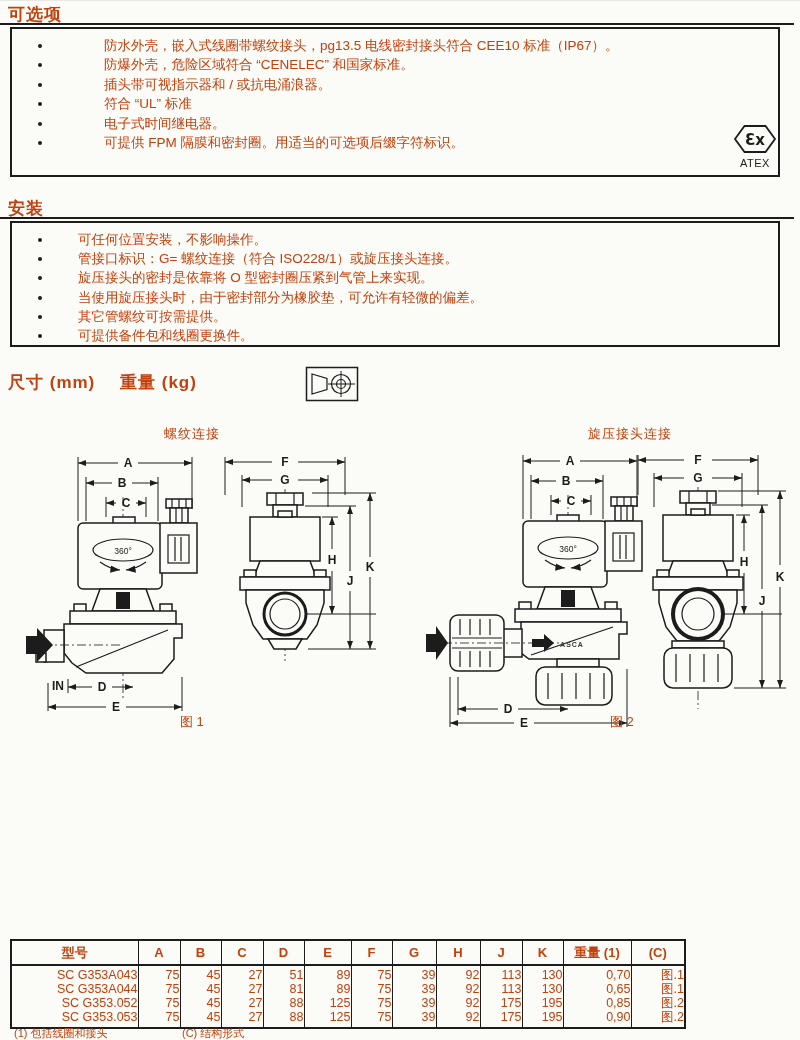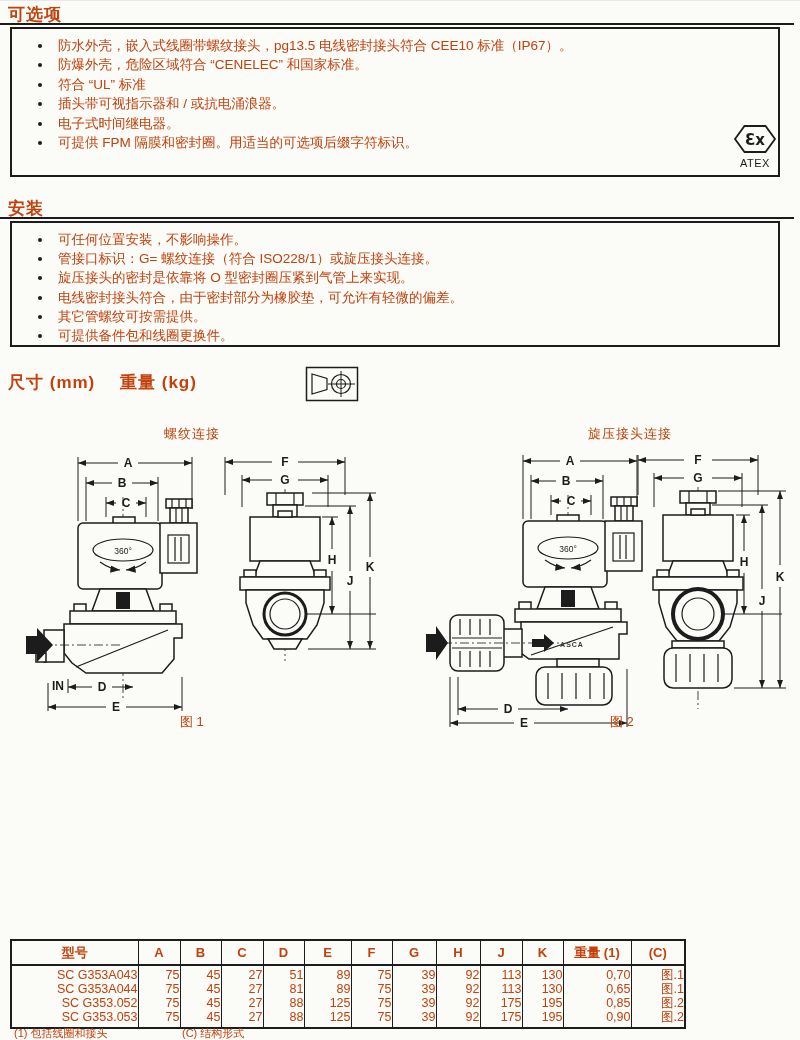--- a/index.html
+++ b/index.html
@@ -3,22 +3,22 @@
 <meta charset="utf-8">
 <style>
   html,body{margin:0;padding:0;background:#e8e8e4;}
   .page{position:relative;width:800px;height:1040px;margin:1px auto;background:#fbfbf8;
         font-family:"Liberation Sans","DejaVu Sans",sans-serif;color:#c2410c;overflow:hidden;}
   .sec-title{position:absolute;left:8px;font-size:17px;font-weight:bold;letter-spacing:1px;}
   .rule{position:absolute;left:0;width:794px;height:2px;background:#1c1c1c;}
   .box{position:absolute;left:10px;width:766px;border:2px solid #1c1c1c;background:#fbfbf8;}
   ul.bullets{list-style:none;margin:0;padding:7px 14px 0 26px;}
   ul.bullets li{display:flex;align-items:flex-start;font-size:13.5px;}
-  .b1 li{line-height:19.4px;}
-  .b2 li{line-height:19.2px;}
+  .b1 li{line-height:19.4px;gap:46px;}
+  .b2 li{line-height:19.2px;gap:20px;}
   .dot{flex:0 0 auto;width:4px;height:4px;border-radius:50%;background:#1c1c1c;margin:8px 16px 0 0;}
   .atex{position:absolute;left:732px;top:122px;}
   .dimhead{position:absolute;top:370px;font-size:17px;font-weight:bold;letter-spacing:1px;}
   .figtitle{position:absolute;top:424px;font-size:13px;letter-spacing:1px;padding-left:16px;}
   .figcap{position:absolute;top:712px;font-size:13px;}
   .figsvg{position:absolute;}
   
   .fw{fill:#fbfbf8;stroke:#1c1c1c;stroke-width:1.5;}
   .ln{fill:none;stroke:#1c1c1c;stroke-width:1.2;}
   .dim{fill:none;stroke:#1c1c1c;stroke-width:1;}
@@ -68,26 +68,26 @@
         </li>
 
         <li>
           <span class="dot"></span>
           <span>防爆外壳，危险区域符合 “CENELEC” 和国家标准。</span>
         </li>
 
 
         <li>
           <span class="dot"></span>
+          <span>插头带可视指示器和 / 或抗电涌浪器。</span>
+        </li>
+
+        <li>
+          <span class="dot"></span>
           <span>符合 “UL” 标准</span>
-        </li>
-
-        <li>
-          <span class="dot"></span>
-          <span>插头带可视指示器和 / 或抗电涌浪器。</span>
         </li>
 
         <li>
           <span class="dot"></span>
           <span>电子式时间继电器。</span>
         </li>
 
         <li>
           <span class="dot"></span>
           <span>可提供 FPM 隔膜和密封圈。用适当的可选项后缀字符标识。</span>
@@ -116,21 +116,21 @@
           <span>管接口标识：G= 螺纹连接（符合 ISO228/1）或旋压接头连接。</span>
         </li>
 
         <li>
           <span class="dot"></span>
           <span>旋压接头的密封是依靠将 O 型密封圈压紧到气管上来实现。</span>
         </li>
 
         <li>
           <span class="dot"></span>
-          <span>电线密封接头符合，由于密封部分为橡胶垫，可允许有轻微的偏差。</span>
+          <span>当使用旋压接头时，由于密封部分为橡胶垫，可允许有轻微的偏差。</span>
         </li>
 
         <li>
           <span class="dot"></span>
           <span>其它管螺纹可按需提供。</span>
         </li>
 
         <li>
           <span class="dot"></span>
           <span>可提供备件包和线圈更换件。</span>

